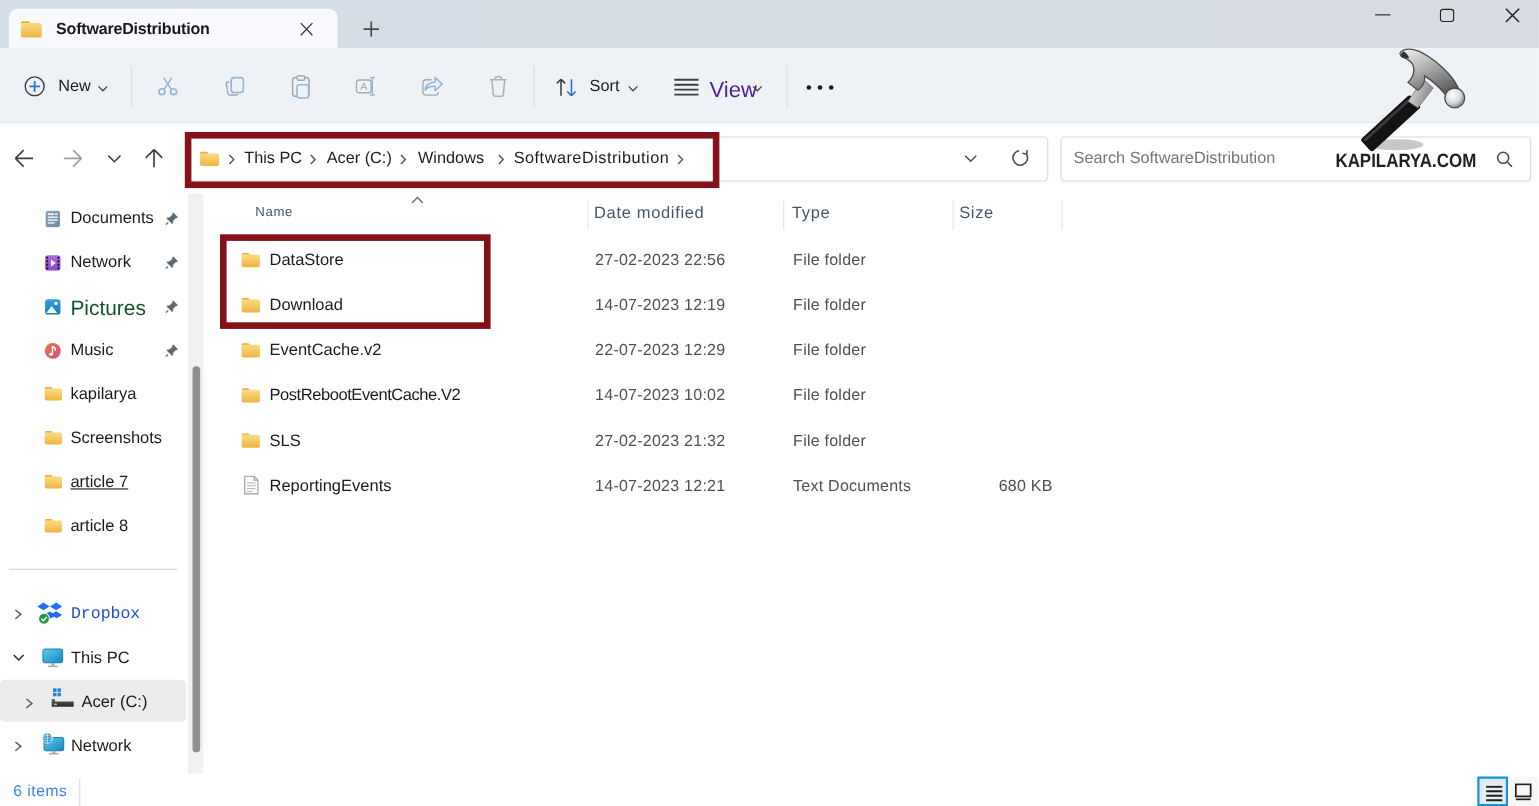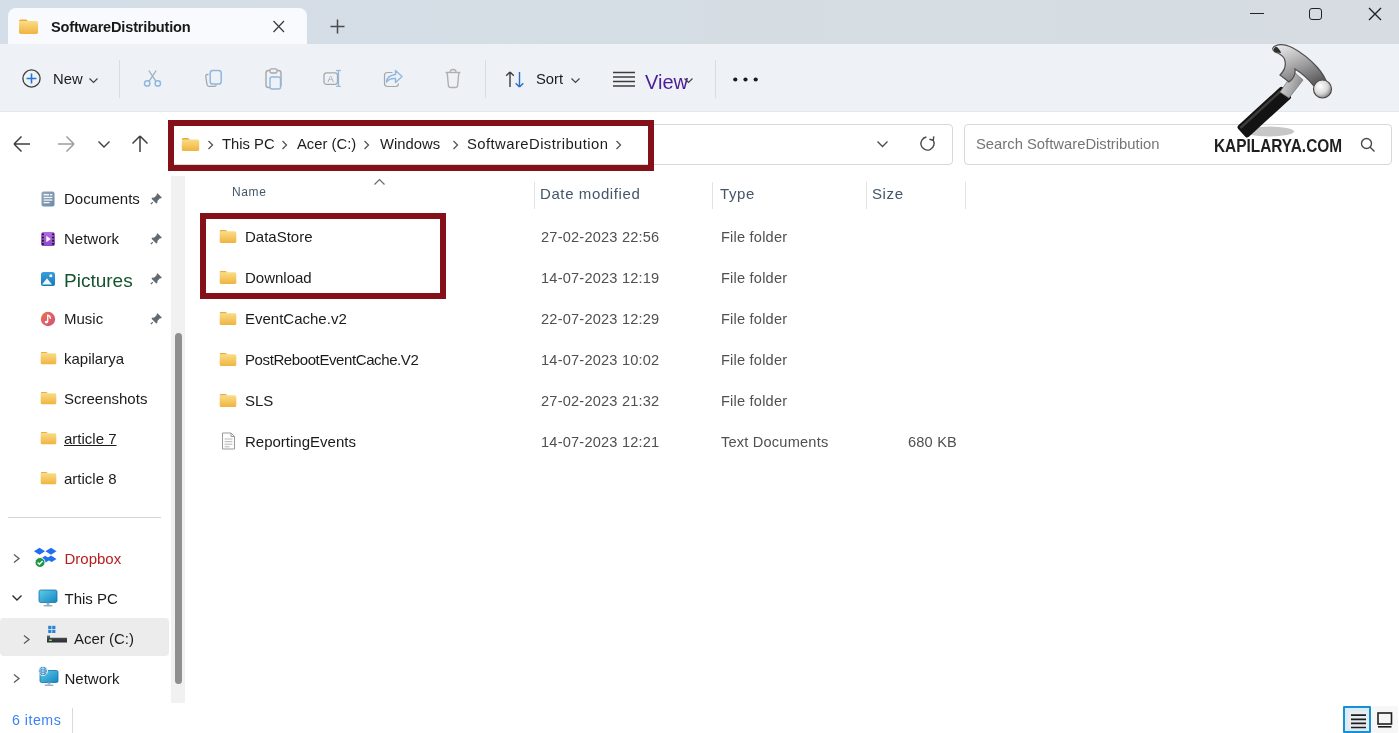--- a/index.html
+++ b/index.html
@@ -375,21 +375,21 @@
 <div class="abs" style="left:33px;top:547px;">
 <svg width="25" height="23" viewBox="0 0 25 23">
   <path d="M6.5 0.8 L12 4.3 L6.5 7.8 L1 4.3 Z" fill="#1f6ff0"></path>
   <path d="M18 0.8 L23.5 4.3 L18 7.8 L12.5 4.3 Z" fill="#1f6ff0"></path>
   <path d="M12.2 8.8 L17.8 12.3 L12.2 15.8 L6.6 12.3 Z" fill="#1f6ff0"></path>
   <path d="M18 8.6 L23.5 12 L18.6 15 L13.2 11.7 Z" fill="#1f6ff0"></path>
   <circle cx="7" cy="15.5" r="5" fill="#1f9646" stroke="#fff" stroke-width="1"></circle>
   <path d="M4.6 15.5 L6.4 17.3 L9.6 14" stroke="#fff" stroke-width="1.3" fill="none"></path>
 </svg>
 </div>
-<div class="abs t" style="left:64.5px;top:550px;font-size:15px;color:#b91c1c;">Dropbox</div>
+<div class="abs t" style="left:64.5px;top:550px;font-size:15px;color:#1d4ed8;font-family:Liberation Mono, monospace;">Dropbox</div>
 
 <div class="abs" style="left:11px;top:593.5px;">
     <svg width="12" height="9" viewBox="0 0 12 9">
       <path d="M1.5 1.5 L6 6 L10.5 1.5" stroke="#2b2b2b" stroke-width="1.4" fill="none"></path>
     </svg>
   </div>
 <div class="abs" style="left:38px;top:589px;">
 <svg width="20" height="18" viewBox="0 0 20 18">
   <rect x="1" y="1" width="18" height="12.5" rx="1.8" fill="url(#pcg)" stroke="#1471ab" stroke-width="0.8"></rect>
   <rect x="8.6" y="13.7" width="2.8" height="2.4" fill="#9ab2bf"></rect>

